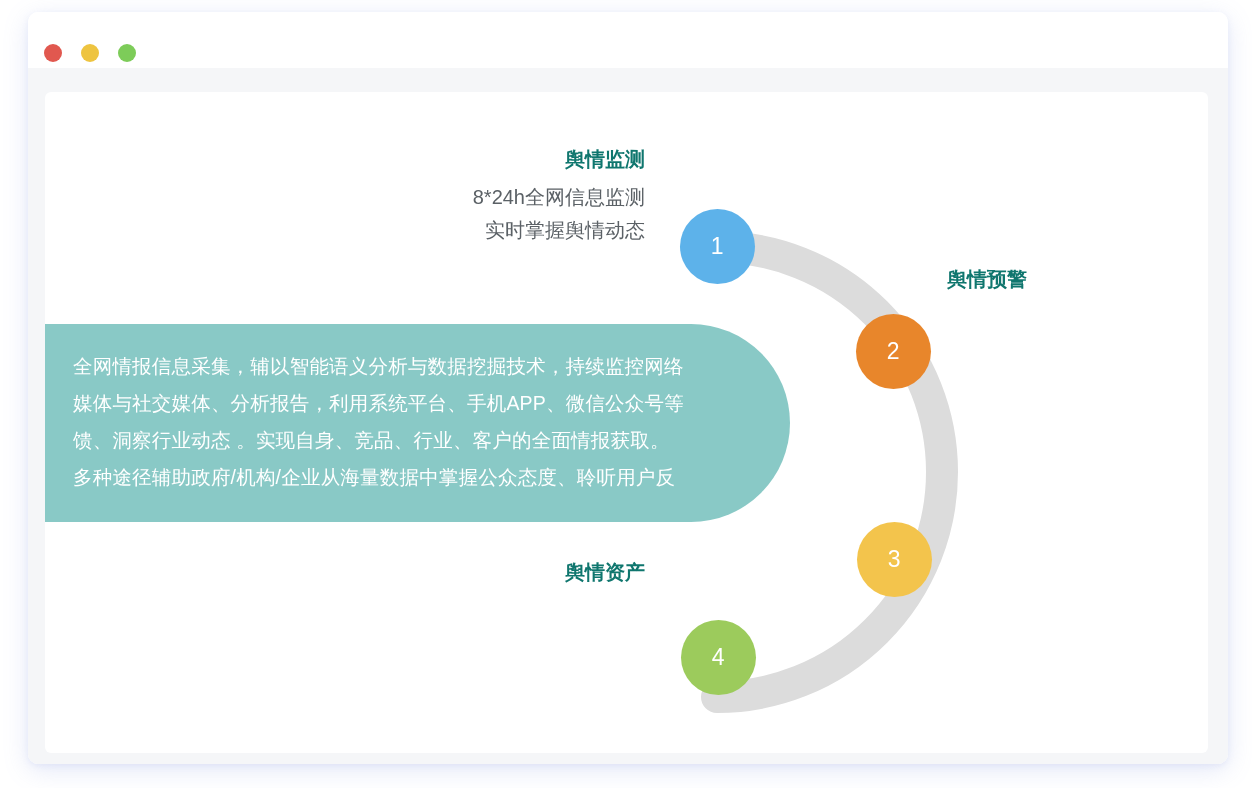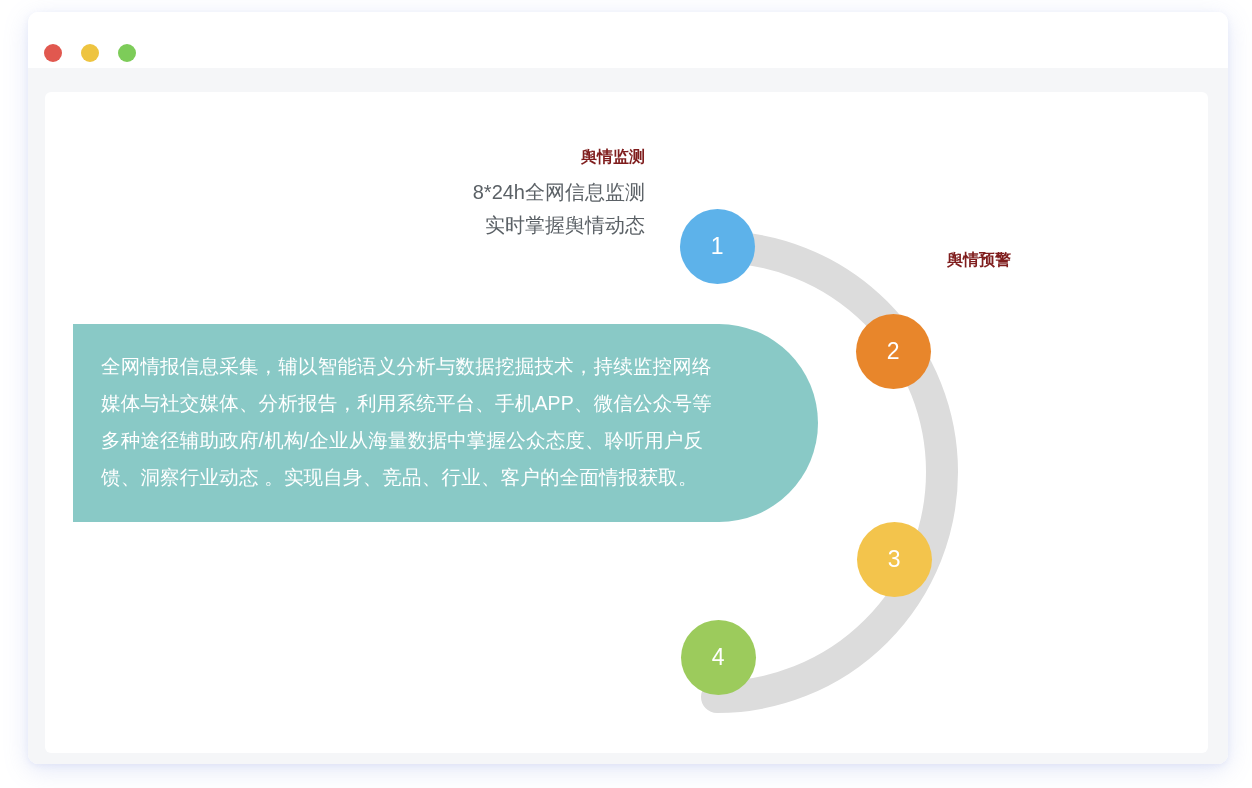--- a/index.html
+++ b/index.html
@@ -102,39 +102,39 @@
   }
   .node-1 { left: 635px; top: 117px; background: #5db2ea; }
   .node-2 { left: 811px; top: 222px; background: #e8862b; }
   .node-3 { left: 812px; top: 430px; background: #f3c44c; }
   .node-4 { left: 636px; top: 528px; background: #9ccb5c; }
 
   
   .block { position: absolute; }
 
   .block-title {
-    color: #7f1d1d;
+    color: #0f766e;
     font-weight: bold;
-    font-size: 16px;
+    font-size: 20px;
     line-height: 1.2;
     white-space: nowrap;
   }
   .block-desc {
     color: #5b6166;
     font-size: 20px;
     line-height: 1.65;
     white-space: pre-line;
   }
 
   
   .block-1 { left: 200px; top: 55px; width: 400px; text-align: right; }
   .block-1 .block-title { margin-bottom: 10px; }
 
   
-  .block-2 { left: 902px; top: 158px; width: 260px; text-align: left; }
+  .block-2 { left: 902px; top: 175px; width: 260px; text-align: left; }
   .block-2 .block-title { margin-bottom: 12px; }
 
   
   .block-3 { left: 902px; top: 381px; width: 270px; text-align: left; }
   .block-3 .block-title { margin-bottom: 12px; }
 
   
   .block-4 { left: 180px; top: 468px; width: 420px; text-align: right; }
   .block-4 .block-title { margin-bottom: 10px; }
 
@@ -144,21 +144,20 @@
     left: 0px;
     top: 232px;
     width: 745px;
     padding: 24px 52px 26px 28px;
     background: #89c9c6;
     border-radius: 0 104px 104px 0;
     color: #ffffff;
     font-size: 19.5px;
     line-height: 1.9;
     letter-spacing: 0.2px;
-    margin-left: 28px;
   }
   .summary p { margin: 0; }
 </style>
 </head>
 <body>
 
 <div class="window">
 
   <div class="titlebar">
     <div class="dots">
@@ -194,24 +193,25 @@
         <div class="block-desc">8*24h全网信息监测
 实时掌握舆情动态</div>
       </div>
 
       <div class="block block-2">
         <div class="block-title">舆情预警</div>
       </div>
 
 
       <div class="block block-4">
+        <div class="block-title">舆情资产</div>
       </div>
 
       <div class="summary">
         <p>全网情报信息采集，辅以智能语义分析与数据挖掘技术，持续监控网络</p>
         <p>媒体与社交媒体、分析报告，利用系统平台、手机APP、微信公众号等</p>
+        <p>馈、洞察行业动态 。实现自身、竞品、行业、客户的全面情报获取。</p>
         <p>多种途径辅助政府/机构/企业从海量数据中掌握公众态度、聆听用户反</p>
-        <p>馈、洞察行业动态 。实现自身、竞品、行业、客户的全面情报获取。</p>
       </div>
 
     </div>
   </div>
 </div>
 
 </body></html>

